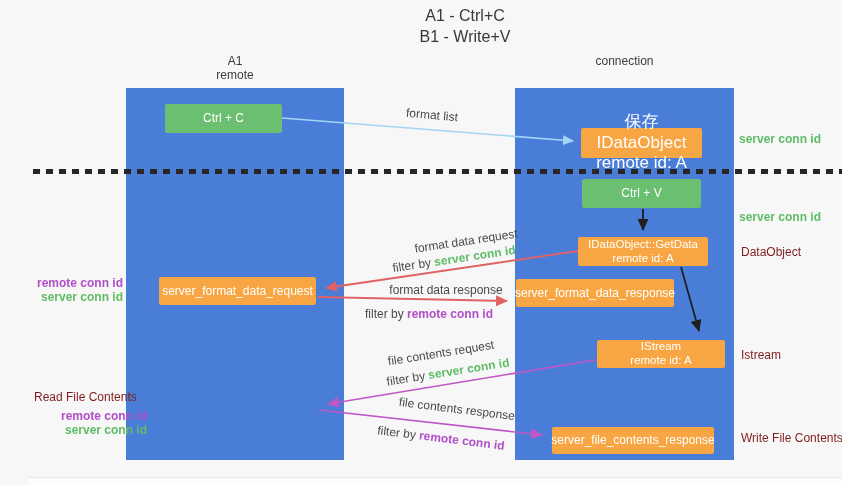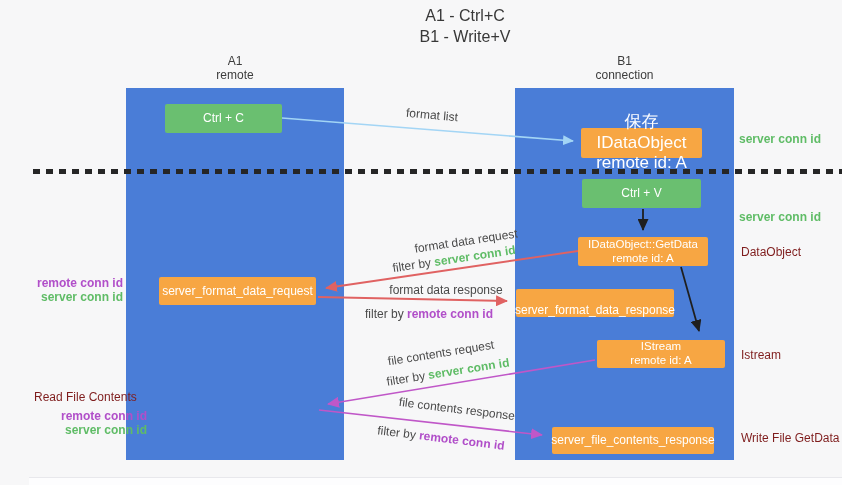--- a/index.html
+++ b/index.html
@@ -39,21 +39,20 @@
   <div class="abs title" style="top:6px;">
     <div>A1 - Ctrl+C</div>
     <div>B1 - Write+V</div>
   </div>
 
   <div class="abs lane-header" style="left:97px;width:218px;top:54px;">
     <div>A1</div>
     <div>remote</div>
   </div>
   <div class="abs lane-header" style="left:486px;width:219px;top:54px;">
-    <div>B1</div>
     <div>connection</div>
   </div>
 
   <div class="abs lane" style="left:97px;top:88px;width:218px;height:372px;"></div>
   <div class="abs lane" style="left:486px;top:88px;width:219px;height:372px;"></div>
 
   <div class="abs dashed-sep"></div>
 
   <svg class="overlay" width="842" height="485" viewBox="0 0 842 485">
     <defs>
@@ -89,21 +88,21 @@
   <div class="abs node node-green" style="left:553px;top:179px;width:119px;height:29px;">
     <div>Ctrl + V</div>
   </div>
   <div class="abs node node-orange" style="left:549px;top:237px;width:130px;height:29px;font-size:11.5px;">
     <div>IDataObject::GetData</div>
     <div>remote id: A</div>
   </div>
   <div class="abs node node-orange" style="left:130px;top:277px;width:157px;height:28px;">
     <div>server_format_data_request</div>
   </div>
-  <div class="abs node node-orange" style="left:487px;top:289px;width:158px;height:28px;justify-content:flex-end;">
+  <div class="abs node node-orange" style="left:487px;top:279px;width:158px;height:28px;">
     <div>server_format_data_response</div>
   </div>
   <div class="abs node node-orange" style="left:568px;top:340px;width:128px;height:28px;font-size:11.5px;">
     <div>IStream</div>
     <div>remote id: A</div>
   </div>
   <div class="abs node node-orange" style="left:523px;top:427px;width:162px;height:27px;">
     <div>server_file_contents_response</div>
   </div>
 
@@ -126,21 +125,21 @@
 
   <div class="abs flow-label centered" style="left:428px;top:409px;transform:translate(-50%,-50%) rotate(7deg);">file contents response</div>
   <div class="abs flow-label centered" style="left:412px;top:438px;transform:translate(-50%,-50%) rotate(7deg);">
     <span>filter by </span><span class="purple-text">remote conn id</span>
   </div>
 
   <div class="abs side-label green-text" style="left:710px;top:132px;">server conn id</div>
   <div class="abs side-label green-text" style="left:710px;top:210px;">server conn id</div>
   <div class="abs side-label dark-text" style="left:712px;top:245px;">DataObject</div>
   <div class="abs side-label dark-text" style="left:712px;top:348px;">Istream</div>
-  <div class="abs side-label dark-text" style="left:712px;top:431px;">Write File GetData</div>
+  <div class="abs side-label dark-text" style="left:712px;top:431px;">Write File Contents</div>
 
   <div class="abs side-label" style="right:748px;top:276px;text-align:right;">
     <div class="purple-text">remote conn id</div>
     <div class="green-text">server conn id</div>
   </div>
   <div class="abs side-label dark-text" style="left:5px;top:390px;">Read File Contents</div>
   <div class="abs side-label" style="right:724px;top:409px;text-align:right;">
     <div class="purple-text">remote conn id</div>
     <div class="green-text">server conn id</div>
   </div>

